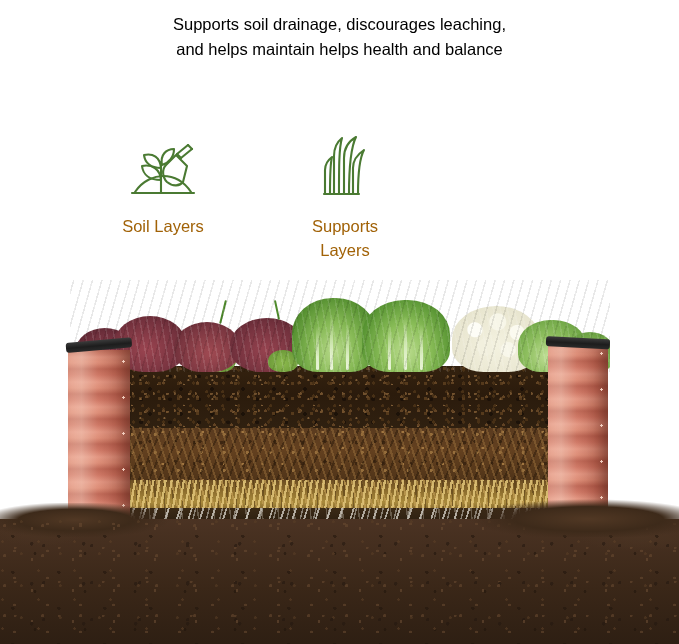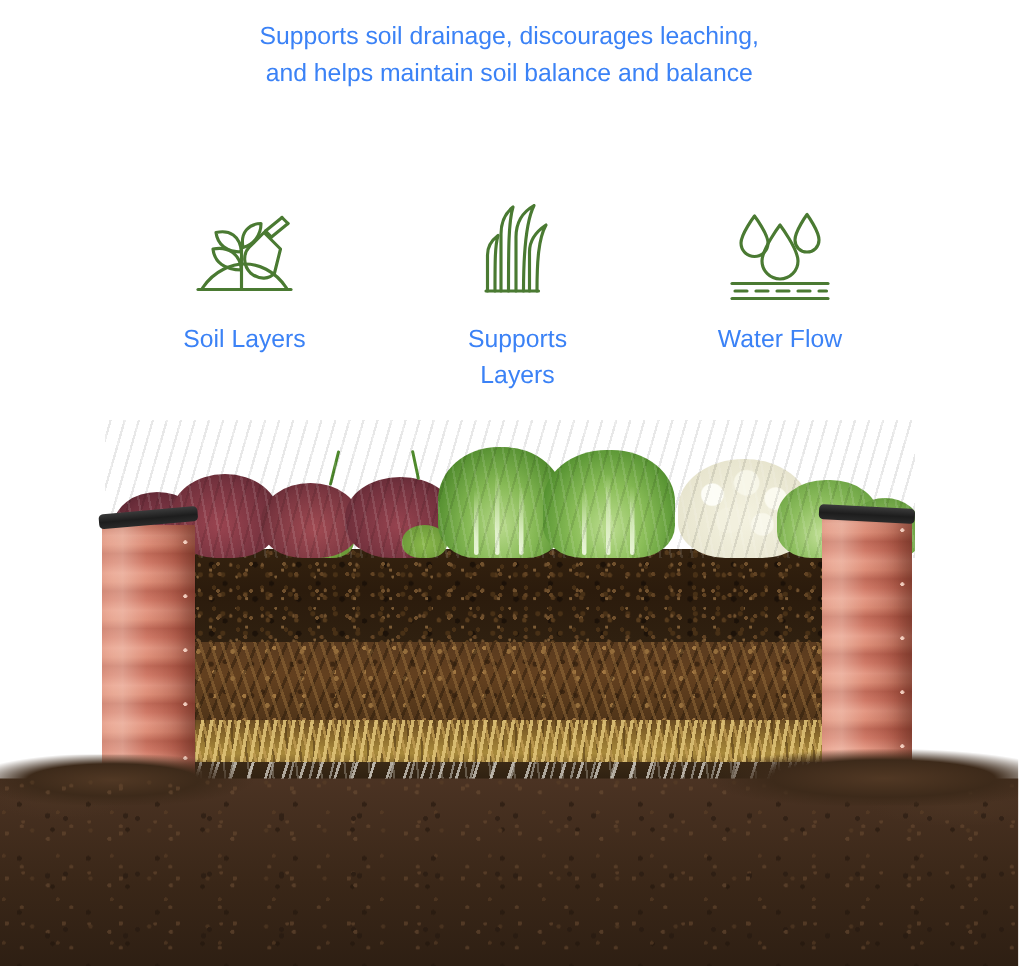--- a/index.html
+++ b/index.html
@@ -5,32 +5,32 @@
   html,body{margin:0;padding:0;background:#ffffff;}
   body{width:679px;height:644px;overflow:hidden;position:relative;
        font-family:"Liberation Sans","DejaVu Sans",sans-serif;}
 
   .page{position:relative;width:679px;height:644px;background:#fff;overflow:hidden;}
 
   
   .header{position:absolute;left:0;top:0;width:679px;text-align:center;}
   .title{font-size:27px;font-weight:bold;color:#4a9a37;letter-spacing:.2px;
          line-height:30px;margin:0;padding-top:1px;}
-  .subtitle{font-size:16.5px;color:#3b82f6;line-height:25px;margin:0;
+  .subtitle{font-size:16.5px;color:#000000;line-height:25px;margin:0;
             padding-top:12px;font-weight:400;}
   .subtitle .l{display:block;}
 
   
   .features{position:absolute;left:0;top:132px;width:679px;height:140px;}
   .feat{position:absolute;top:0;width:190px;text-align:center;}
   .feat-soil{left:68px;}
   .feat-nutrient{left:250px;}
   .feat-water{left:425px;}
   .feat .ico{height:68px;display:flex;align-items:flex-end;justify-content:center;}
-  .feat .lbl{font-size:16.5px;color:#3b82f6;line-height:24px;padding-top:14px;
+  .feat .lbl{font-size:16.5px;color:#a16207;line-height:24px;padding-top:14px;
              font-weight:400;}
 
   
   .scene{position:absolute;left:0;top:280px;width:679px;height:364px;overflow:hidden;}
 
   
   .sky{position:absolute;inset:0;background:#ffffff;}
 
   
   .ground{position:absolute;left:0;bottom:0;width:679px;height:125px;
@@ -217,21 +217,21 @@
   svg{display:block;}
 </style>
 </head>
 <body>
 
 <div class="page">
 
   <div class="header">
     <p class="subtitle">
       <span class="l">Supports soil drainage, discourages leaching,</span>
-      <span class="l">and helps maintain soil balance and balance</span>
+      <span class="l">and helps maintain helps health and balance</span>
     </p>
   </div>
 
   <div class="features">
 
     <div class="feat feat-soil">
       <div class="ico">
         <svg width="76" height="62" viewBox="0 0 76 62" fill="none" stroke="#4a7a32" stroke-width="2.1" stroke-linecap="round" stroke-linejoin="round">
 
           <path d="M36 54 L36 24"></path>
@@ -270,39 +270,20 @@
 
           <path d="M15 58 L50 58"></path>
         </svg>
       </div>
       <div class="lbl">
         <span>Supports</span><br>
         <span>Layers</span>
       </div>
     </div>
 
-    <div class="feat feat-water">
-      <div class="ico">
-        <svg width="78" height="62" viewBox="0 0 78 62" fill="none" stroke="#4a7a32" stroke-width="2.1" stroke-linecap="round" stroke-linejoin="round">
-
-          <path d="M22 6 C22 6 13 18 13 24 C13 29 17 33 22 33 C27 33 31 29 31 24 C31 18 22 6 22 6 Z"></path>
-
-          <path d="M57 5 C57 5 49 16 49 22 C49 26.5 52.5 30 57 30 C61.5 30 65 26.5 65 22 C65 16 57 5 57 5 Z"></path>
-
-          <path d="M39 12 C39 12 27 28 27 36 C27 42.6 32.4 48 39 48 C45.6 48 51 42.6 51 36 C51 28 39 12 39 12 Z"></path>
-
-          <path d="M7 51 L71 51"></path>
-
-          <path d="M9 56 L17 56 M23 56 L31 56 M37 56 L45 56 M51 56 L59 56 M65 56 L70 56"></path>
-
-          <path d="M7 61 L71 61"></path>
-        </svg>
-      </div>
-      <div class="lbl">Water Flow</div>
-    </div>
 
   </div>
 
   <div class="scene">
     <div class="sky"></div>
 
     <div class="bed">
       <div class="layer l-topsoil">
           <div class="tex"></div>
         </div>

